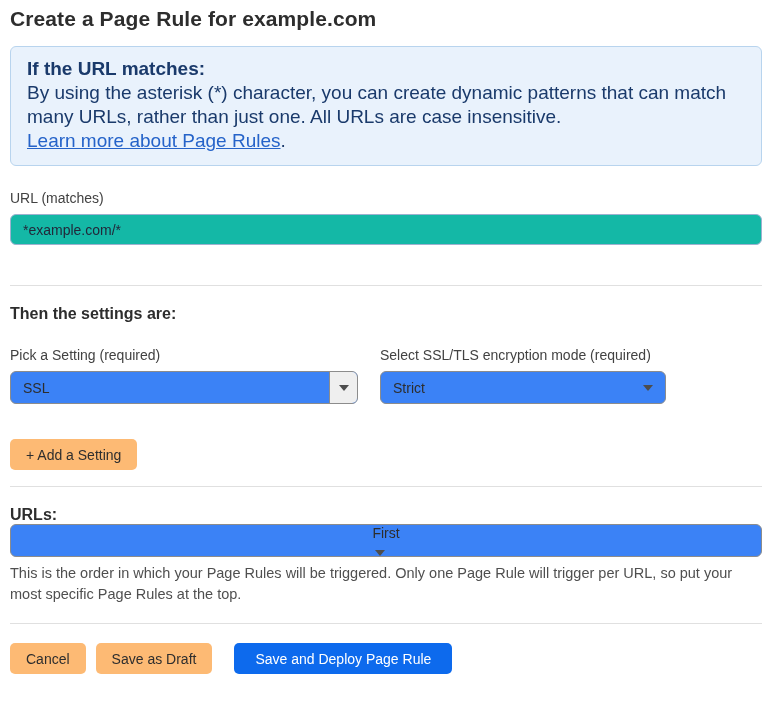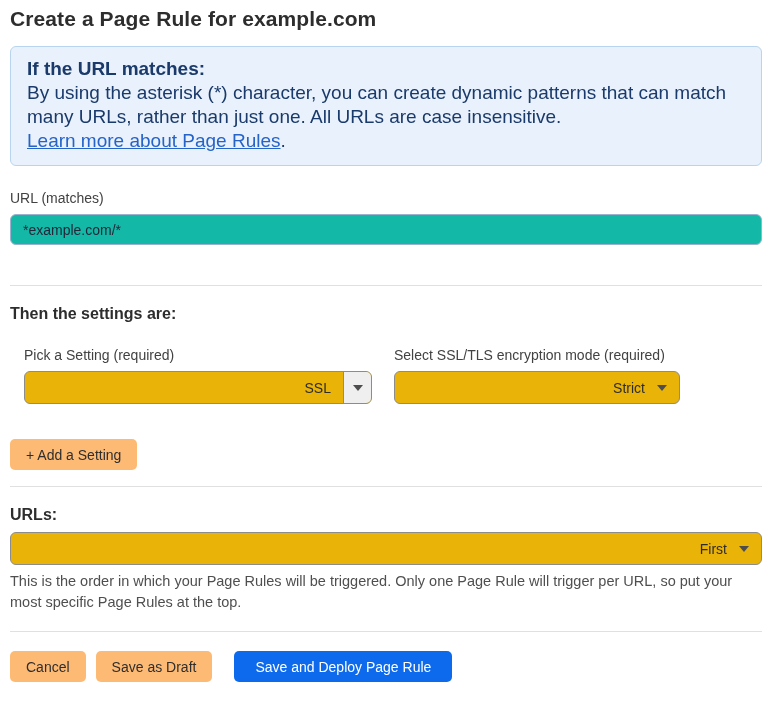--- a/index.html
+++ b/index.html
@@ -67,37 +67,35 @@
     font-size: 16px;
     font-weight: bold;
     color: #2d2d2d;
     margin-top: 19px;
   }
 
   .pickers-row {
     display: flex;
     gap: 22px;
     margin-top: 0;
-    margin-left: 14px;
   }
   .picker-col-left  { width: 348px; }
   .picker-col-right { width: 286px; }
 
   .select-box {
     height: 33px;
-    background: #eab308;
+    background: #3b82f6;
     border: 1px solid #8c8c8c;
     border-radius: 6px;
     display: flex;
     align-items: center;
     font-size: 14px;
     color: #2d2d2d;
     cursor: pointer;
     overflow: hidden;
-    text-align: right;
   }
   .select-box .select-value {
     flex: 1;
     padding: 0 12px;
     white-space: nowrap;
   }
   .select-arrow-segment {
     width: 28px;
     align-self: stretch;
     background: #efefef;
@@ -125,21 +123,21 @@
     font-size: 14px;
     font-family: "Liberation Sans", sans-serif;
     cursor: pointer;
     padding: 0 16px;
   }
   .btn-gray { background: #fdba74; color: #2e2e2e; }
   .btn-blue { background: #0d6aed; color: #ffffff; padding: 0 21px; }
 
   .add-setting-btn { margin-top: 35px; }
 
-  .order-select { margin-top: 8px; }
+  .order-select { margin-top: 0; flex-direction: column; }
   .full-width { width: 752px; }
 
   .help-text {
     margin-top: 6px;
     font-size: 14.5px;
     color: #4f4f4f;
     line-height: 21px;
     max-width: 748px;
   }
 

